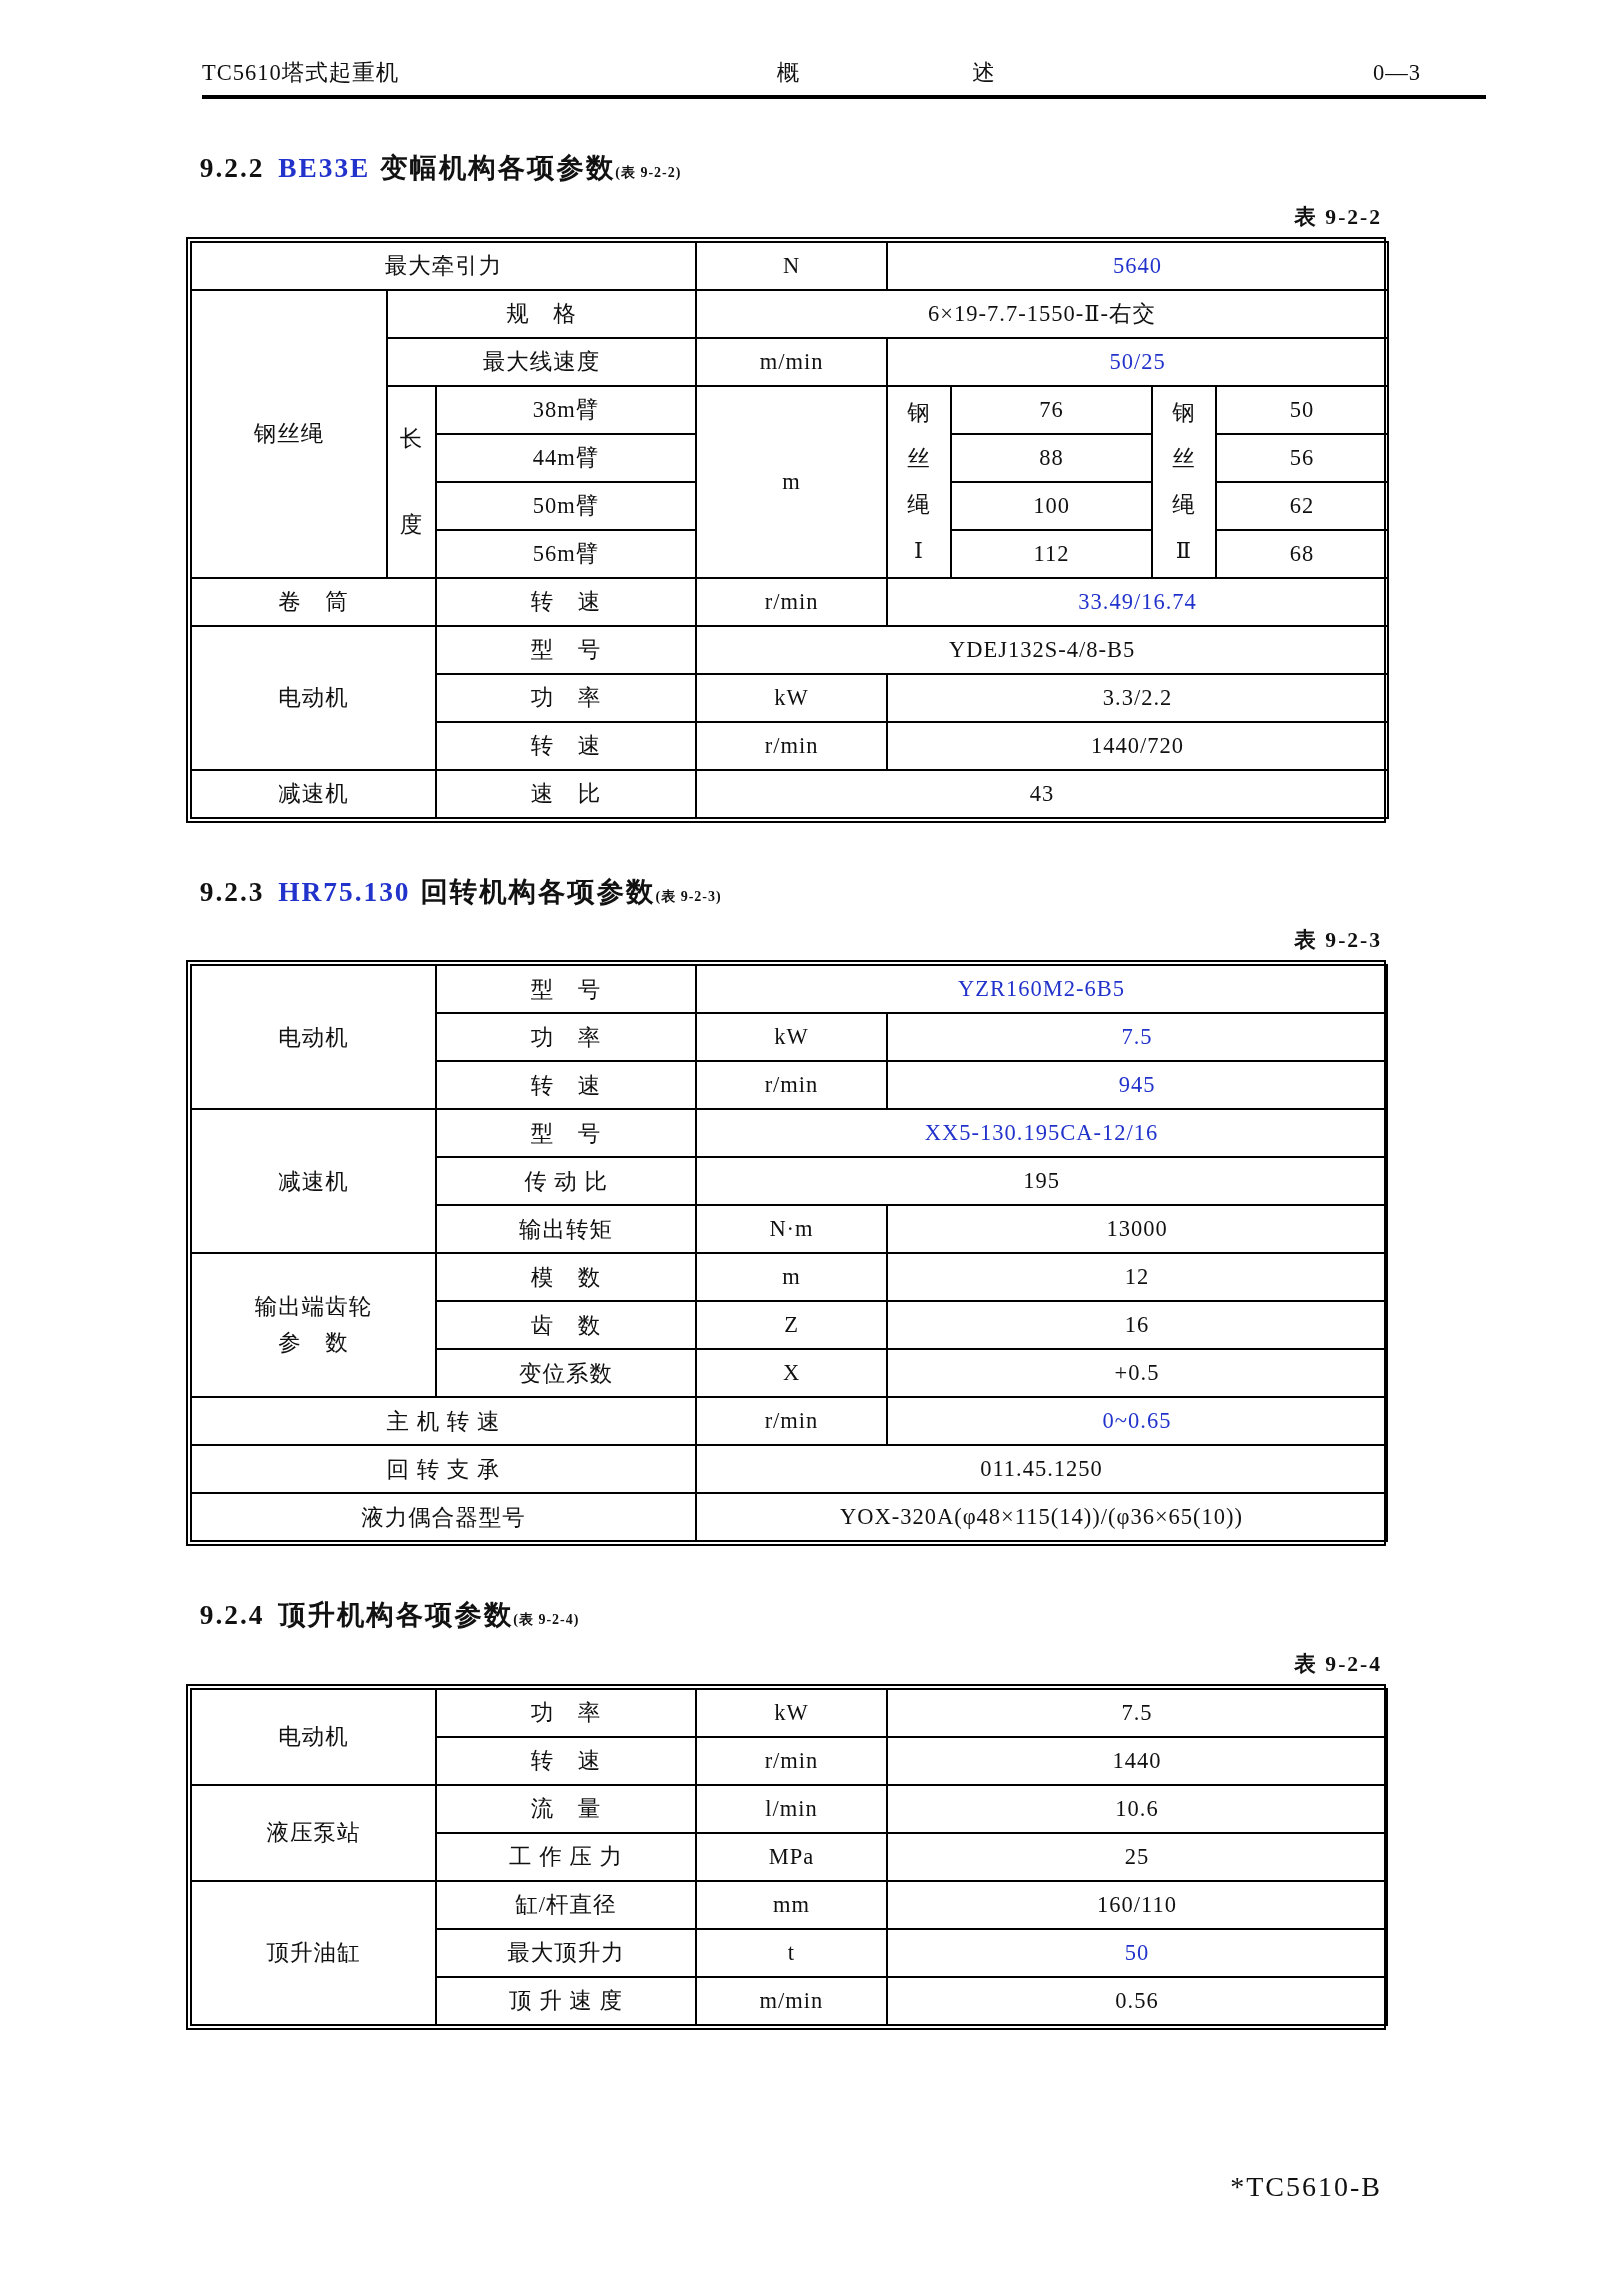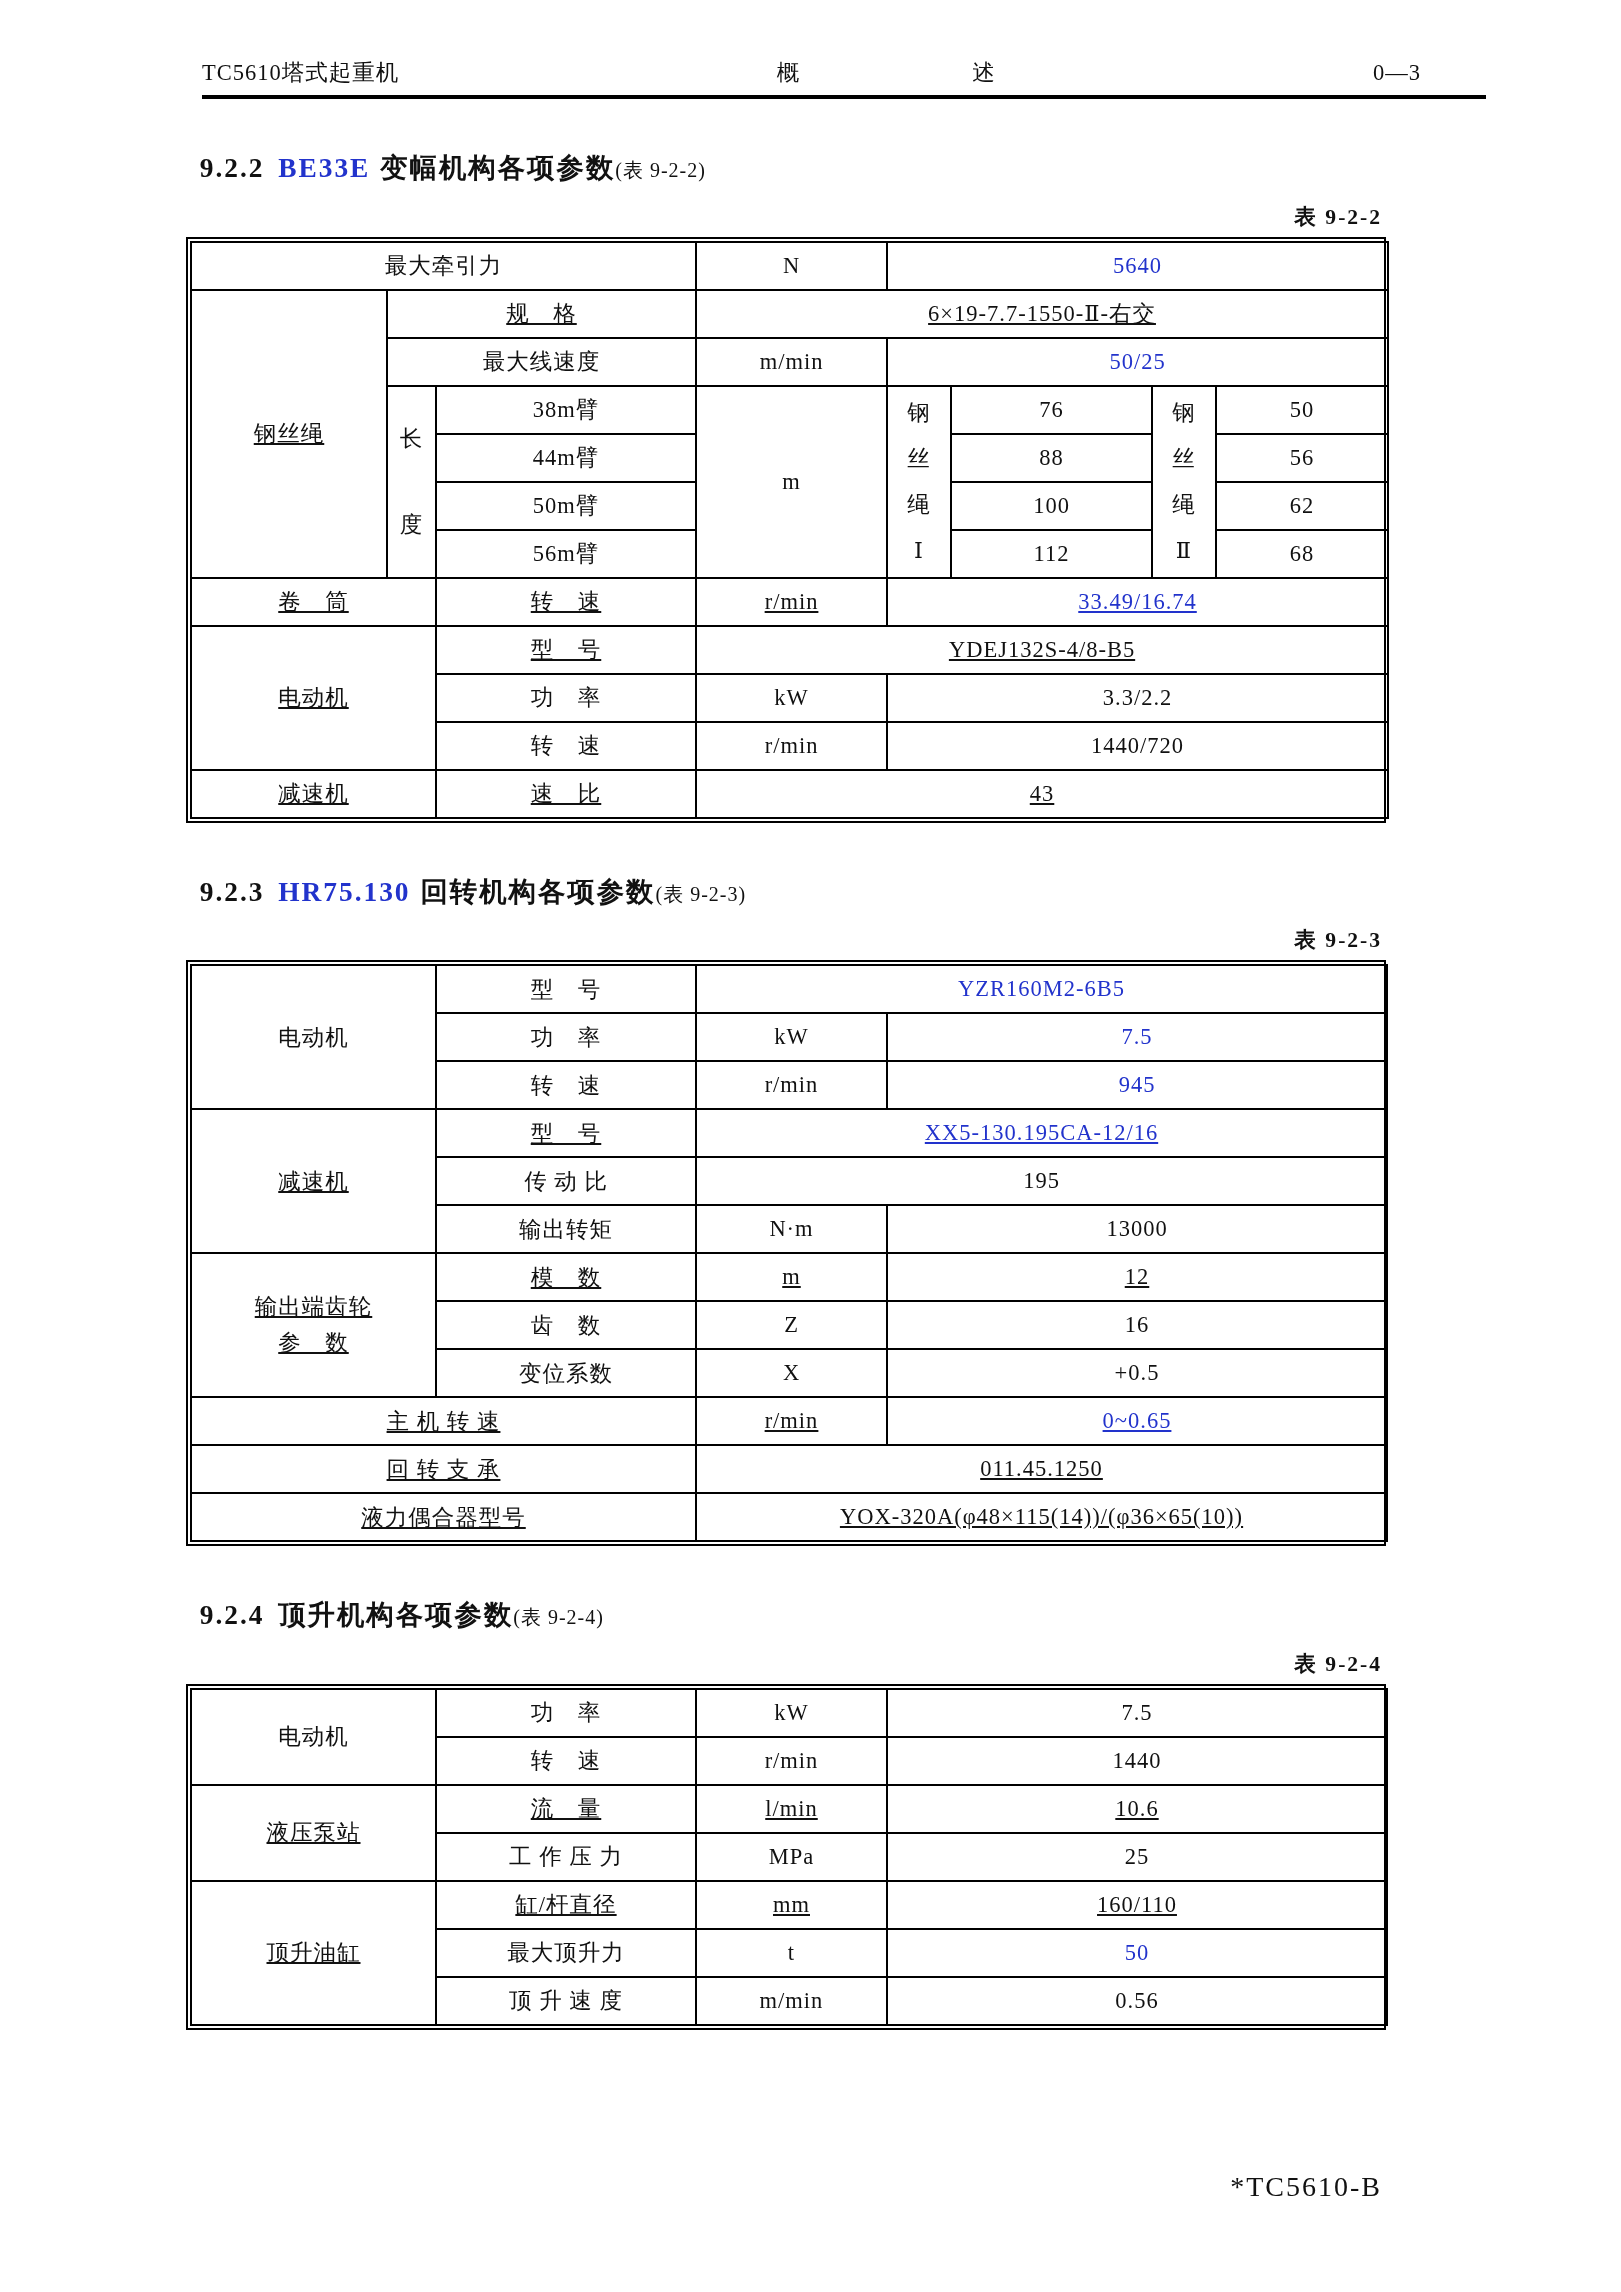--- a/index.html
+++ b/index.html
@@ -14,30 +14,30 @@
     border-bottom:4.9px solid #000;
     padding-bottom:7px;
     font-size:22.5px;letter-spacing:1px;
   }
   .h-mid{flex:1;display:flex;justify-content:center;gap:172px;}
   .h-right{margin-right:65px;}
   .content{margin-left:186px;width:1200px;}
   .sec{margin:51px 0 0 13.7px;font-size:27.4px;font-weight:bold;letter-spacing:2px;}
   .sec .num{margin-right:13.7px;}
   .sec .model{margin-right:9.8px;}
-  .sec .ref{font-weight:normal;font-size:20px;letter-spacing:1px;}
+  .sec .ref{font-weight:bold;font-size:14px;letter-spacing:1px;}
   .blue{color:#2233cc;}
   .cap{text-align:right;font-size:21.6px;margin:15.7px 3.9px 5.9px 0;letter-spacing:2px;font-weight:bold;}
   .tblwrap{border:2px solid #000;padding:2px;background:#fff;margin:0;}
   table{border-collapse:collapse;width:100%;table-layout:fixed;border:2.9px solid #000;}
   td{
     border:2px solid #000;height:46px;text-align:center;vertical-align:middle;
     font-size:22.5px;padding:0 3.9px;letter-spacing:1px;overflow:hidden;
   }
-  tr.grp td{border-top-width:2.9px;text-decoration:underline;}
+  tr.grp td{border-top-width:2.9px;}
   .pre{white-space:pre-line;line-height:1.6;}
   .stack4{white-space:pre-line;line-height:46px;}
   .stack2{white-space:pre-line;line-height:86px;}
   .footer{position:absolute;right:239px;bottom:90px;font-size:28px;letter-spacing:2px;}
 </style>
 </head>
 <body>
 
 <div class="header">
   <span>TC5610塔式起重机</span>

